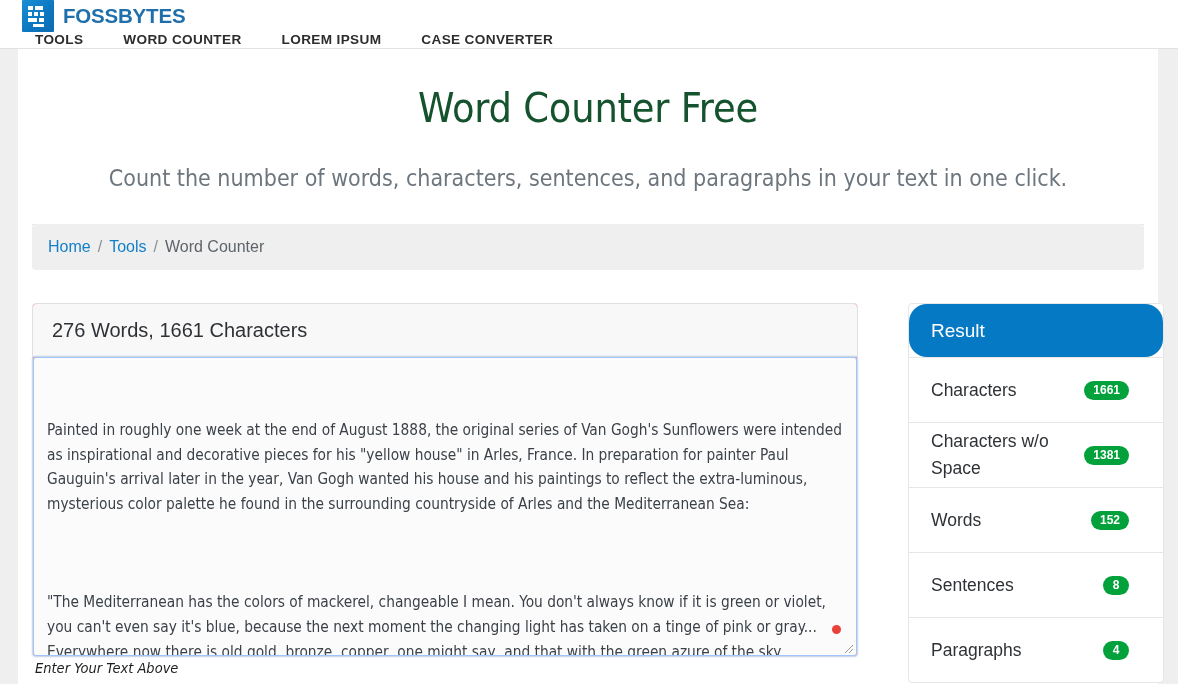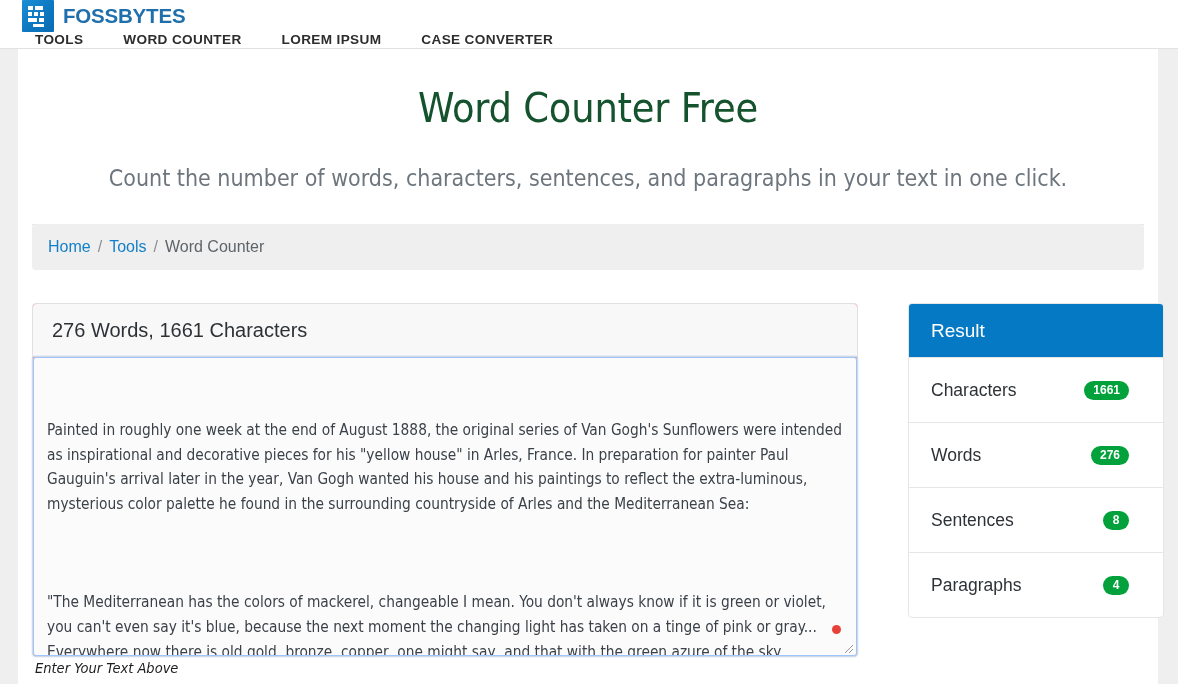--- a/index.html
+++ b/index.html
@@ -120,20 +120,21 @@
   
   .result-card {
     position: absolute; left: 876px; top: 0; width: 256px;
     background: #fff; border: 1px solid #e6e6e6; border-radius: 4px;
     overflow: hidden;
   }
   .result-head {
     height: 53px; background: #0579c4; color: #fff;
     display: flex; align-items: center; padding-left: 22px;
     font-size: 19px;
+    border-radius: 18px;
   }
   .result-item {
     display: flex; align-items: center; justify-content: space-between;
     padding: 0 34px 0 22px; min-height: 65px;
     border-top: 1px solid #e6e6e6;
     font-size: 17.5px; color: #2e3236;
   }
   .result-item:first-of-type { border-top: none; }
   .result-item .label { padding-right: 8px; line-height: 27px; }
   .badge {
@@ -209,24 +210,28 @@
       </div>
 
       <div class="result-card">
         <div class="result-head">Result</div>
 
         <div class="result-item">
           <span class="label">Characters</span>
           <span class="badge">1661</span>
         </div>
 
+        <div class="result-item">
+          <span class="label">Characters w/o Space</span>
+          <span class="badge">1381</span>
+        </div>
 
         <div class="result-item">
           <span class="label">Words</span>
-          <span class="badge">276</span>
+          <span class="badge">152</span>
         </div>
 
         <div class="result-item">
           <span class="label">Sentences</span>
           <span class="badge">8</span>
         </div>
 
         <div class="result-item">
           <span class="label">Paragraphs</span>
           <span class="badge">4</span>

